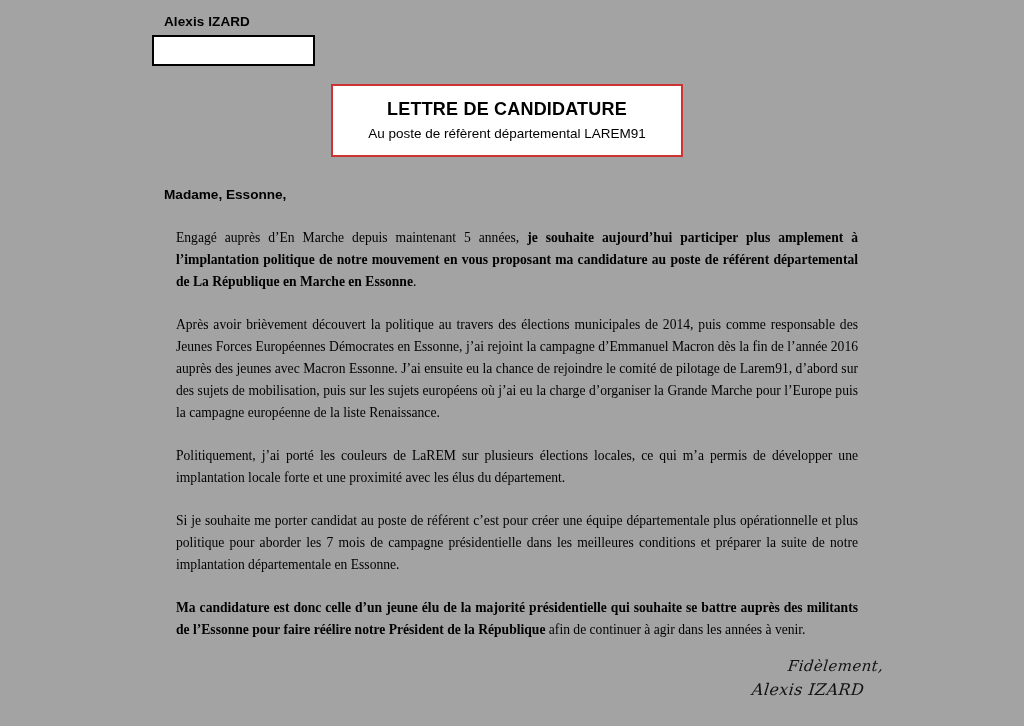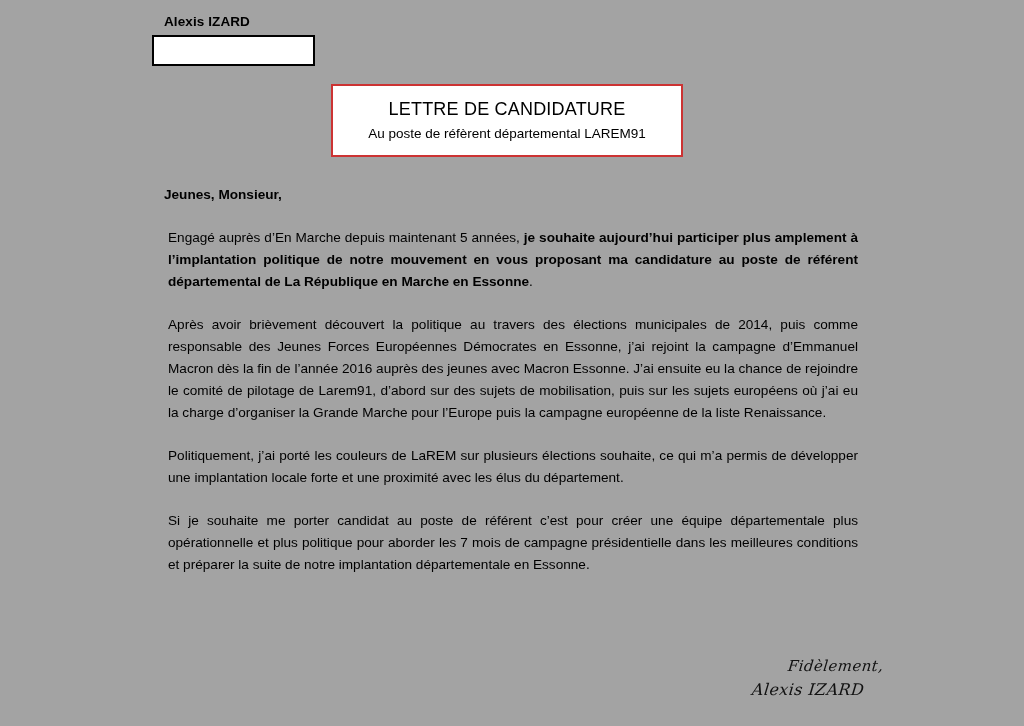--- a/index.html
+++ b/index.html
@@ -54,21 +54,21 @@
     border: 2px solid #C33;
     box-sizing: border-box;
     background: #ffffff;
     display: flex;
     flex-direction: column;
     align-items: center;
     justify-content: center;
   }
   .title-main {
     font-size: 18px;
-    font-weight: normal;
+    font-weight: bold;
     letter-spacing: 0.2px;
     line-height: 1.2;
     text-align: right;
   }
   .title-sub {
     margin-top: 6px;
     font-size: 13.5px;
     font-weight: normal;
     text-align: center;
     line-height: 1.2;
@@ -83,26 +83,27 @@
   }
 
   .salutation {
     font-size: 13.6px;
     font-weight: bold;
     margin: 0 0 22px 0;
     line-height: 1.55;
   }
 
   p.para {
-    margin: 0 0 21px 4px;
+    margin: 0 0 21px 12px;
     font-size: 13.6px;
     line-height: 1.62;
     text-align: justify;
     text-justify: inter-word;
     hyphens: none;
+    font-family: Liberation Serif, serif;
   }
   p.para:last-child { margin-bottom: 0; }
 
   p.para b { font-weight: bold; }
 
   
   .signature {
     position: absolute;
     left: 730px;
     top: 655px;
@@ -131,30 +132,31 @@
 
   <div class="sender-box"></div>
 
   <div class="title-box">
     <div class="title-main">LETTRE DE CANDIDATURE</div>
     <div class="title-sub">Au poste de réfèrent départemental LAREM91</div>
   </div>
 
   <div class="body-area">
 
-    <div class="salutation">Jeunes, Monsieur,</div>
+    <div class="salutation">Madame, Essonne,</div>
 
     <p class="para"><span>Engagé auprès d’En Marche depuis maintenant 5 années, </span><b>je souhaite aujourd’hui participer plus amplement à l’implantation politique de notre mouvement en vous proposant ma candidature au poste de référent départemental de La République en Marche en Essonne</b><span>.</span></p>
 
     <p class="para">Après avoir brièvement découvert la politique au travers des élections municipales de 2014, puis comme responsable des Jeunes Forces Européennes Démocrates en Essonne, j’ai rejoint la campagne d’Emmanuel Macron dès la fin de l’année 2016 auprès des jeunes avec Macron Essonne. J’ai ensuite eu la chance de rejoindre le comité de pilotage de Larem91, d’abord sur des sujets de mobilisation, puis sur les sujets européens où j’ai eu la charge d’organiser la Grande Marche pour l’Europe puis la campagne européenne de la liste Renaissance.</p>
 
-    <p class="para">Politiquement, j’ai porté les couleurs de LaREM sur plusieurs élections souhaite, ce qui m’a permis de développer une implantation locale forte et une proximité avec les élus du département.</p>
+    <p class="para">Politiquement, j’ai porté les couleurs de LaREM sur plusieurs élections locales, ce qui m’a permis de développer une implantation locale forte et une proximité avec les élus du département.</p>
 
     <p class="para">Si je souhaite me porter candidat au poste de référent c’est pour créer une équipe départementale plus opérationnelle et plus politique pour aborder les 7 mois de campagne présidentielle dans les meilleures conditions et préparer la suite de notre implantation départementale en Essonne.</p>
 
+    <p class="para"><b>Ma candidature est donc celle d’un jeune élu de la majorité présidentielle qui souhaite se battre auprès des militants de l’Essonne pour faire réélire notre Président de la République</b><span> afin de continuer à agir dans les années à venir.</span></p>
 
   </div>
 
   <div class="signature">
     <div class="sig-line sig-closing">Fidèlement,</div>
     <div class="sig-line sig-name">Alexis IZARD</div>
   </div>
 
 </div>
 

